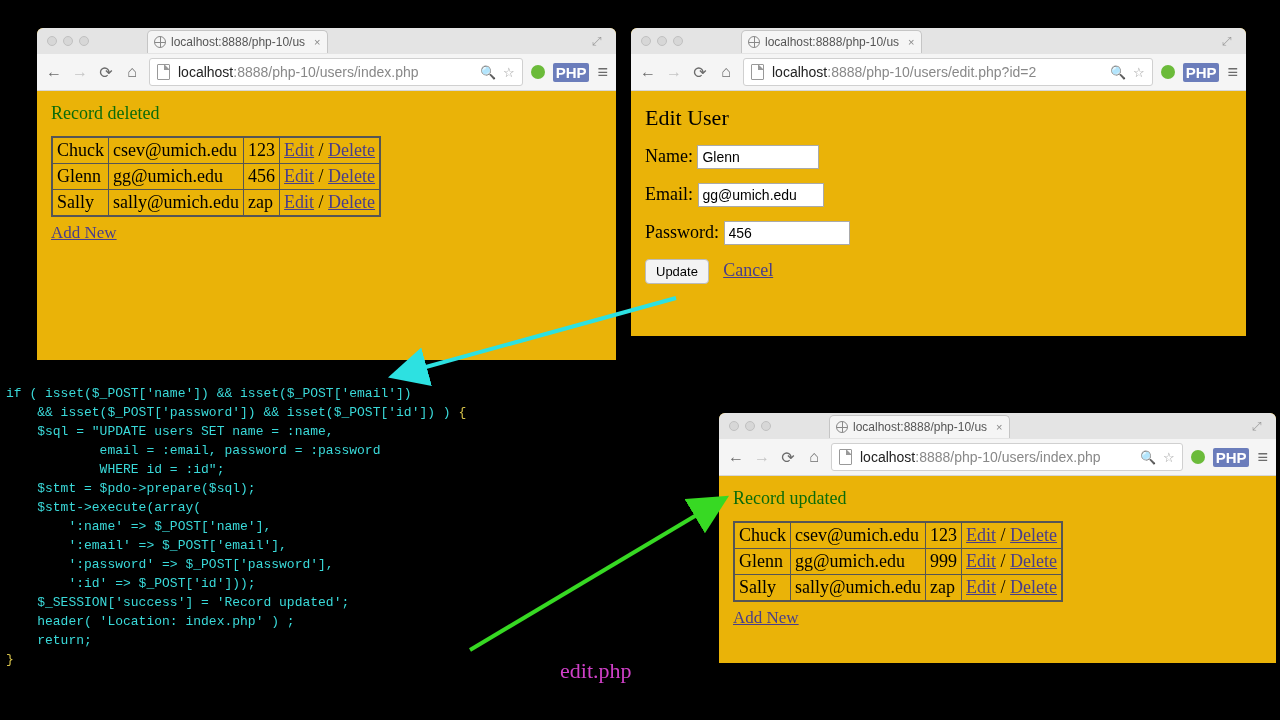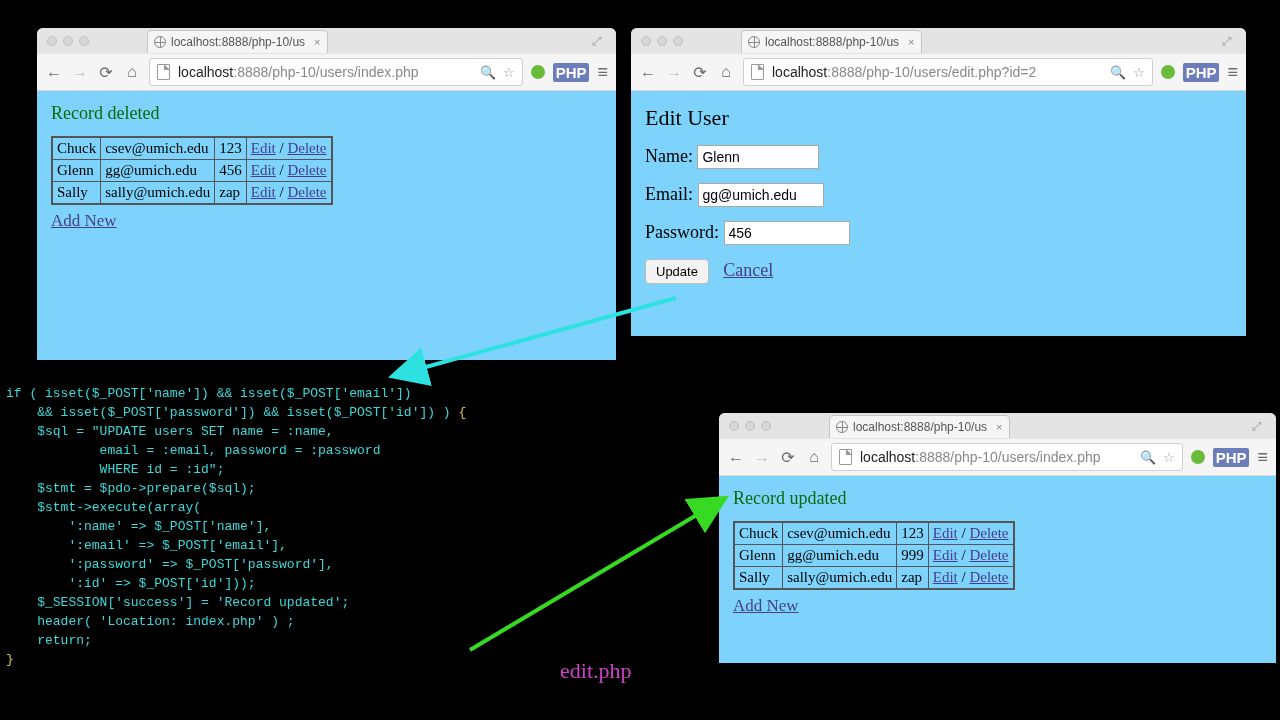--- a/index.html
+++ b/index.html
@@ -4,21 +4,21 @@
 <style>
   html, body {
     margin: 0; padding: 0;
     width: 1280px; height: 720px;
     background: #000;
     font-family: "Times New Roman", serif;
     overflow: hidden;
   }
   .browser {
     position: absolute;
-    background: #7dd3fc;
+    background: #eab308;
     border-radius: 6px 6px 0 0;
     box-shadow: 0 2px 14px rgba(0,0,0,0.6);
   }
   .chrome-top {
     background: #e4e4e4;
     height: 26px;
     border-radius: 6px 6px 0 0;
     position: relative;
   }
   .mac-dots {
@@ -94,21 +94,21 @@
     font-size: 17px;
   }
   .status-msg { color: #0a6b0a; font-size: 18px; margin-bottom: 12px; }
   table.users {
     border-collapse: collapse;
     border: 2px solid #555;
   }
   table.users td {
     border: 1px solid #555;
     padding: 2px 4px;
-    font-size: 15px;
+    font-size: 18px;
   }
   .tblink { color: #483d8b; text-decoration: underline; cursor: pointer; }
   .addnew { color: #483d8b; text-decoration: underline; display: inline-block; margin-top: 6px; font-size: 17px; }
   h2.edit-h { font-size: 22px; font-weight: normal; margin: 2px 0 14px 0; }
   .form-row { margin-bottom: 14px; font-size: 18px; }
   .form-row input[type=text] {
     font-size: 14px; padding: 3px 4px; border: 1px solid #aaa;
     font-family: Arial, sans-serif;
   }
   .btn {

